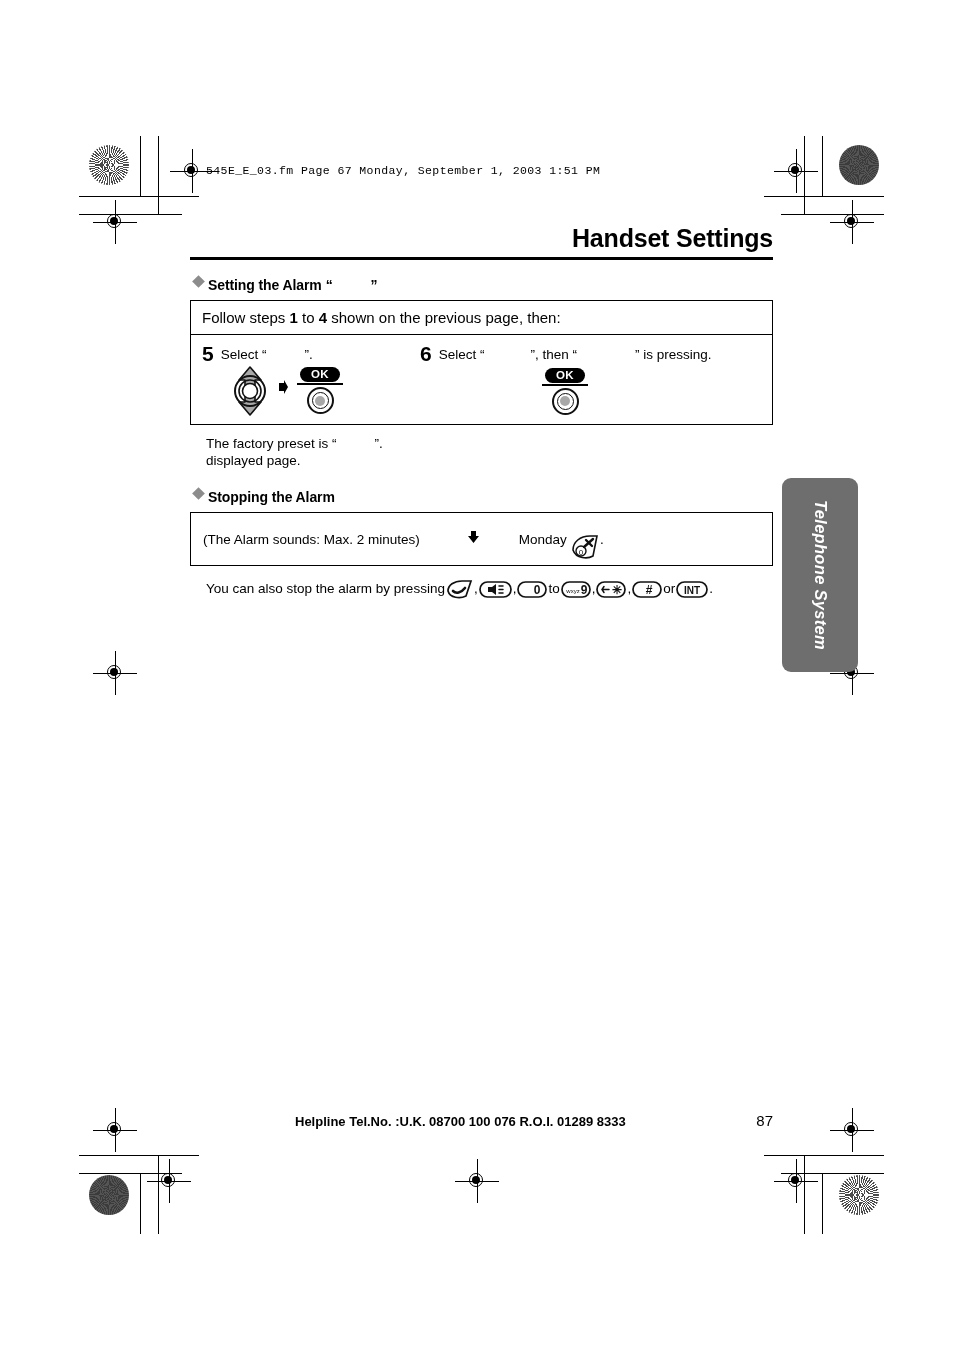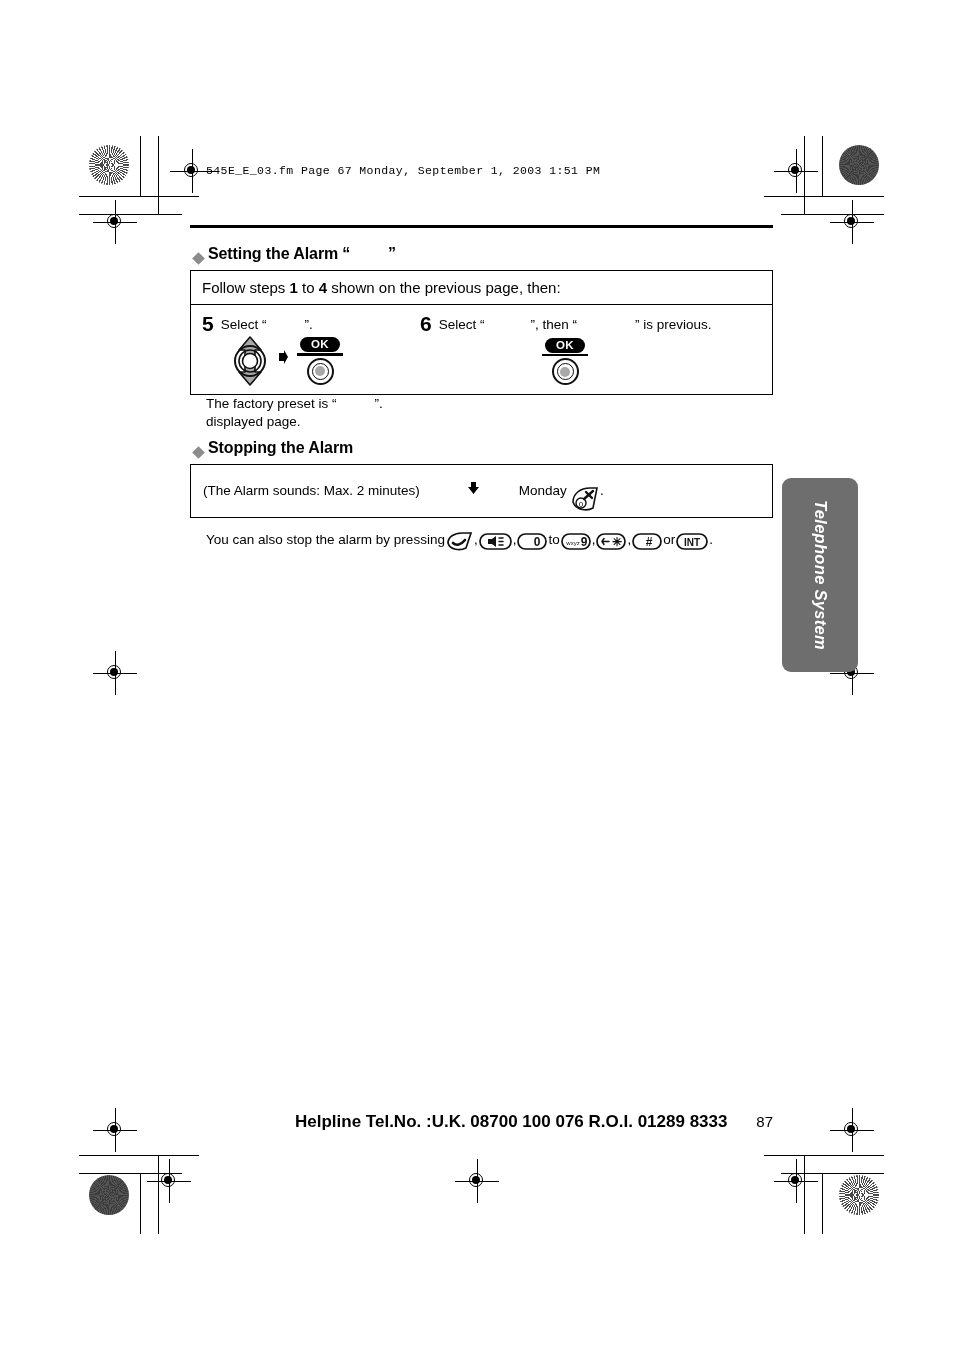--- a/index.html
+++ b/index.html
@@ -48,21 +48,21 @@
   
   .content { position:absolute; left:186px; top:225px; width:583px; }
 
   .page-title {
     text-align:right; font-size:25px; font-weight:bold; line-height:1.1;
     letter-spacing:-.2px; padding-bottom:4px;
   }
   .title-rule { height:3px; background:#000; margin-bottom:17px; }
 
   .sec-head {
-    display:flex; align-items:flex-end; font-size:16px; font-weight:bold;
+    display:flex; align-items:flex-start; font-size:14px; font-weight:bold;
     margin:0 0 7px 4px; letter-spacing:-.1px;
   }
   .diamond {
     width:9px; height:9px; background:#8c8c8c;
     transform:rotate(45deg); margin-right:5px; flex:none;
   }
   .glyph-blank { display:inline-block; width:30px; }
   .glyph-blank.w38 { width:38px; }
   .glyph-blank.w46 { width:46px; }
   .glyph-blank.w58 { width:58px; }
@@ -105,21 +105,21 @@
     width:17px; height:17px; border-radius:50%;
     border:1.6px solid #111; box-sizing:border-box;
     display:flex; align-items:center; justify-content:center;
   }
   .ok-btn-core { width:10px; height:10px; border-radius:50%; background:#a8a8a8; }
 
   .step5-icons { display:flex; align-items:center; margin:4px 0 0 26px; }
   .step6-icons { margin:6px 0 0 120px; }
 
   .note {
-    font-size:13.5px; line-height:1.32; margin:0 0 0 16px;
+    font-size:13.5px; line-height:1.32; margin:10px 0 0 16px;
   }
   .note-line { display:flex; align-items:baseline; flex-wrap:wrap; }
 
   
   .clr-icon {
     display:inline-block; width:24px; position:relative; top:7px; margin:0 3px;
   }
   .clr-cap {
     background:#3b3b3b; color:#fff; border:1.4px solid #111; box-sizing:border-box;
     text-align:center; font-size:9px; font-weight:bold; line-height:10px;
@@ -155,21 +155,21 @@
     transform:translate(-50%,-50%) rotate(90deg);
     white-space:nowrap; color:#fff; font-size:16.5px;
     font-weight:bold; font-style:italic; letter-spacing:.3px;
   }
 
   
   .footer {
     position:absolute; left:186px; top:1112px; width:583px;
     display:flex; align-items:baseline; justify-content:space-between;
   }
-  .footer .help { font-size:17px; font-weight:bold; margin-left:105px; }
+  .footer .help { font-size:13px; font-weight:bold; margin-left:105px; }
   .footer .pageno { font-size:15px; }
 </style>
 </head>
 <body>
 
 <div class="page">
 
   <div class="hair hline" style="left:75px;  top:196px; width:120px;"></div>
   <div class="hair hline" style="left:75px;  top:214px; width:103px;"></div>
   <div class="hair vline" style="left:136px; top:136px; height:61px;"></div>
@@ -259,20 +259,21 @@
       <div class="ch"></div>
       <div class="cv"></div>
       <div class="ring"></div>
       <div class="ring2"></div>
     </div>
 
   <div class="filestamp">545E_E_03.fm  Page 67  Monday, September 1, 2003  1:51 PM</div>
 
   <div class="content">
 
+    <div class="page-title">Handset Settings</div>
     <div class="title-rule"></div>
 
     <div class="sec-head">
       <span class="diamond"></span>
       <span>Setting the Alarm</span>
       <span style="margin-left:4px">“</span>
       <span class="glyph-blank w38"></span>
       <span>”</span>
     </div>
 
@@ -316,21 +317,21 @@
           </div>
         </div>
 
         <div class="step col6">
           <div class="step-line">
             <span class="step-num">6</span>
             <span>Select “</span>
             <span class="glyph-blank w46"></span>
             <span>”, then “</span>
             <span class="glyph-blank w58"></span>
-            <span>” is previous.</span>
+            <span>” is pressing.</span>
           </div>
           <div class="step6-icons">
             <div class="ok-icon">
               <div class="ok-cap">OK</div>
               <div class="ok-rule"></div>
               <div class="ok-btn">
                 <div class="ok-btn-in">
                     <div class="ok-btn-core"></div>
                   </div>
               </div>
@@ -345,21 +346,21 @@
       <div class="note-line">
         <span>The factory preset is “</span>
         <span class="glyph-blank w38"></span>
         <span>”.</span>
       </div>
       <div class="note-line">
         <span>displayed page.</span>
       </div>
     </div>
 
-    <div class="sec-head" style="margin-top:8px">
+    <div class="sec-head" style="margin-top:19px">
       <span class="diamond"></span>
       <span>Stopping the Alarm</span>
     </div>
 
     <div class="alarm-box">
       <span>(The Alarm sounds: Max. 2 minutes)</span>
       <span class="alarm-arrow">
         <svg width="11" height="14" viewBox="0 0 11 14">
             <polygon points="3,1 8,1 8,6 11,6 5.5,13 0,6 3,6" fill="#000"></polygon>
           </svg>

